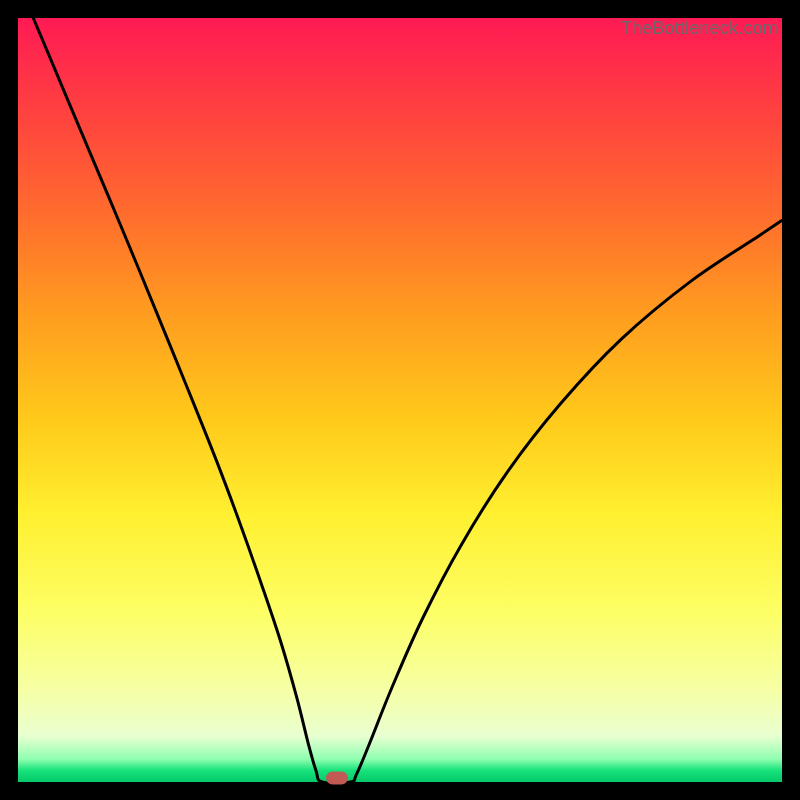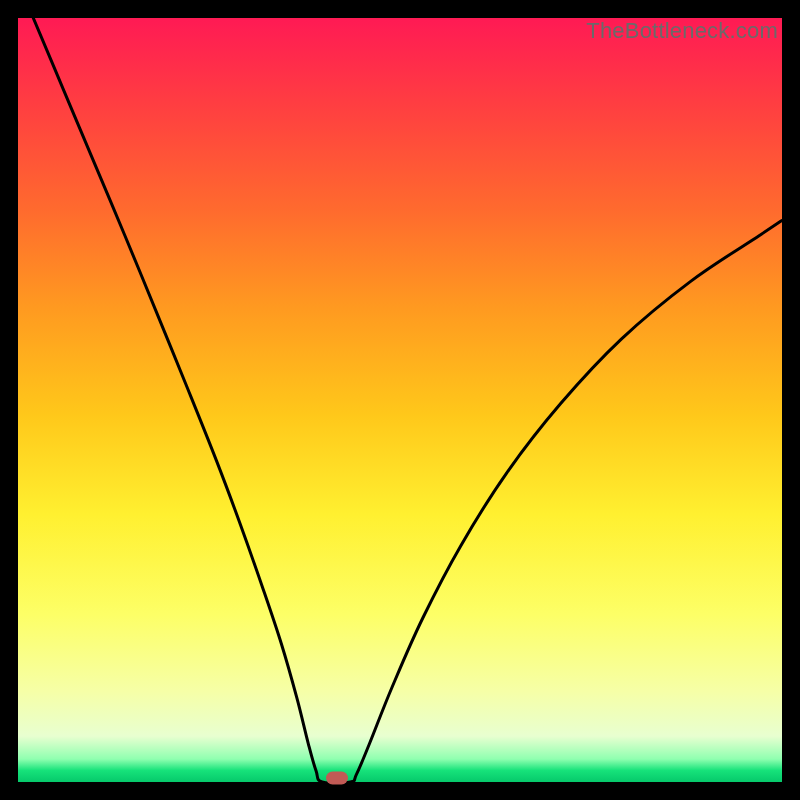--- a/index.html
+++ b/index.html
@@ -47,21 +47,21 @@
         #8fffb0 97%,
         #16e27a 98.5%,
         #06c96b 100%
       );
   }
   .watermark {
     position: absolute;
     top: 0px;
     right: 4px;
     color: #6a6a6a;
-    font-size: 22px;
+    font-size: 18px;
     font-weight: 500;
     letter-spacing: 0.2px;
     user-select: none;
   }
   svg.curve {
     position: absolute;
     left: 0;
     top: 0;
     width: 764px;
     height: 764px;

